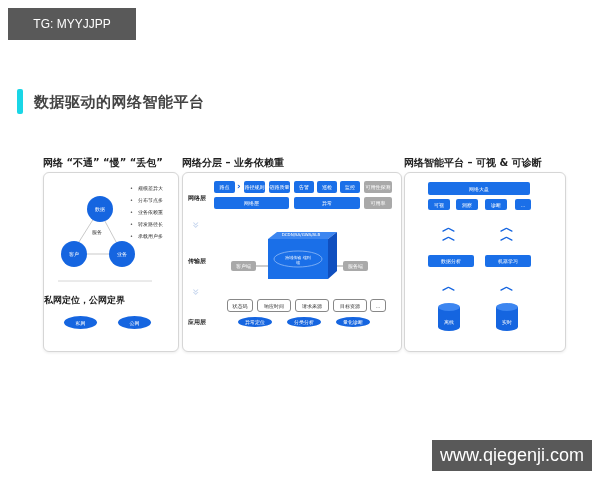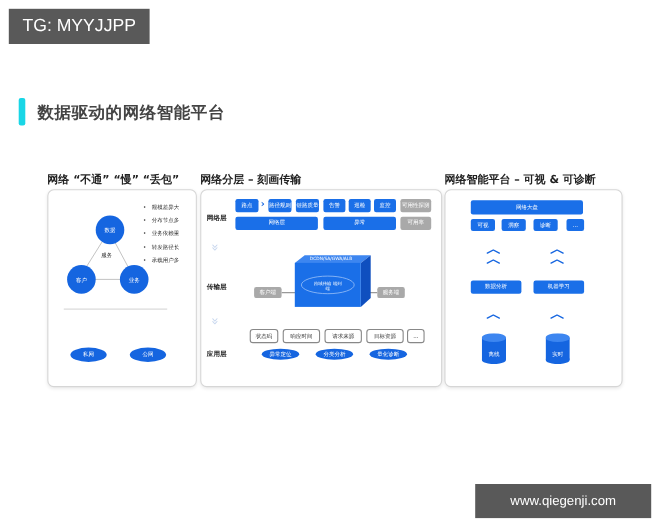--- a/index.html
+++ b/index.html
@@ -1,20 +1,20 @@
 <!DOCTYPE html>
 <html><head>
 <meta charset="utf-8">
 <style>
   html,body{margin:0;padding:0;}
   body{width:600px;height:480px;background:#ffffff;position:relative;overflow:hidden;font-family:"DejaVu Sans","Liberation Sans",sans-serif;color:#222;}
   .abs{position:absolute;}
   .wm{position:absolute;background:#595959;color:#ffffff;font-family:"Liberation Sans",sans-serif;}
-  .wm-tl{left:8px;top:8px;width:128px;height:32px;font-size:16px;line-height:32px;text-align:center;}
-  .wm-br{left:432px;top:440px;width:160px;height:31px;font-size:12px;line-height:31px;text-align:center;}
+  .wm-tl{left:8px;top:8px;width:128px;height:32px;font-size:12px;line-height:32px;text-align:center;}
+  .wm-br{left:432px;top:440px;width:160px;height:31px;font-size:18px;line-height:31px;text-align:center;}
   .title-bar{left:17px;top:89px;width:6px;height:25px;background:#19d6e6;border-radius:2px;}
   .page-title{left:34px;top:90px;font-size:15px;font-weight:bold;color:#444;line-height:24px;letter-spacing:0.5px;}
   .sec-title{font-size:10px;font-weight:bold;color:#222;text-align:left;white-space:nowrap;}
   .panel{position:absolute;background:#fff;border:1px solid #d6d6d6;border-radius:6px;box-shadow:0 1px 3px rgba(0,0,0,0.08);}
   .circle{position:absolute;width:26px;height:26px;border-radius:50%;background:#1565e0;color:#fff;font-size:5px;display:flex;align-items:center;justify-content:center;}
   .bullet{position:absolute;font-size:5px;color:#333;white-space:nowrap;}
   .bullet:before{content:"•";margin-right:5px;}
   .oval{position:absolute;height:13px;border-radius:50%;background:#1565e0;color:#fff;font-size:5px;display:flex;align-items:center;justify-content:center;}
   .btn{position:absolute;background:#1a6fe8;color:#fff;font-size:5px;border-radius:2px;display:flex;align-items:center;justify-content:center;text-align:center;line-height:6px;}
   .btn.gray{background:#a9a9a9;}
@@ -27,39 +27,40 @@
 </head>
 <body>
 
 <div class="wm wm-tl">TG: MYYJJPP</div>
 <div class="wm wm-br">www.qiegenji.com</div>
 
 <div class="abs title-bar"></div>
 <div class="abs page-title">数据驱动的网络智能平台</div>
 
 <div class="abs sec-title" style="left:43px;top:156px;width:134px;">网络 “不通” “慢” “丢包”</div>
-<div class="abs sec-title" style="left:182px;top:156px;width:218px;">网络分层 – 刻画传输</div>
+<div class="abs sec-title" style="left:182px;top:156px;width:218px;">网络分层 – 业务依赖重</div>
 <div class="abs sec-title" style="left:404px;top:156px;width:160px;">网络智能平台 – 可视 &amp; 可诊断</div>
 
 <div class="panel" style="left:43px;top:172px;width:134px;height:178px;">
   <svg class="abs" style="left:0;top:0;" width="134" height="178">
     <line x1="55" y1="37" x2="28" y2="80" stroke="#bbb" stroke-width="0.8"></line>
     <line x1="55" y1="37" x2="78" y2="80" stroke="#bbb" stroke-width="0.8"></line>
     <line x1="28" y1="81" x2="78" y2="81" stroke="#bbb" stroke-width="0.8"></line>
     <line x1="14" y1="108" x2="108" y2="108" stroke="#ccc" stroke-width="0.8"></line>
   </svg>
   <div class="circle" style="left:43px;top:23px;">数据</div>
   <div class="circle" style="left:17px;top:68px;">客户</div>
   <div class="circle" style="left:65px;top:68px;">业务</div>
   <div class="abs" style="left:48px;top:56px;font-size:5px;color:#333;">服务</div>
   <div class="bullet" style="left:86px;top:12px;">规模差异大</div>
   <div class="bullet" style="left:86px;top:24px;">分布节点多</div>
   <div class="bullet" style="left:86px;top:36px;">业务依赖重</div>
   <div class="bullet" style="left:86px;top:48px;">转发路径长</div>
   <div class="bullet" style="left:86px;top:60px;">承载用户多</div>
+  <div class="abs sec-title" style="left:0;top:121px;width:134px;font-size:9px;">私网定位，公网定界</div>
   <div class="oval" style="left:20px;top:143px;width:33px;">私网</div>
   <div class="oval" style="left:74px;top:143px;width:33px;">公网</div>
 </div>
 
 <div class="panel" style="left:182px;top:172px;width:218px;height:178px;">
 
   <div class="layer-label" style="left:5px;top:21px;">网络层</div>
   <div class="btn" style="left:31px;top:8px;width:21px;height:12px;">路点</div>
   <div class="abs" style="left:54px;top:8px;font-size:9px;color:#1565e0;font-weight:bold;">›</div>
   <div class="btn" style="left:61px;top:8px;width:21px;height:12px;">路径规则</div>

